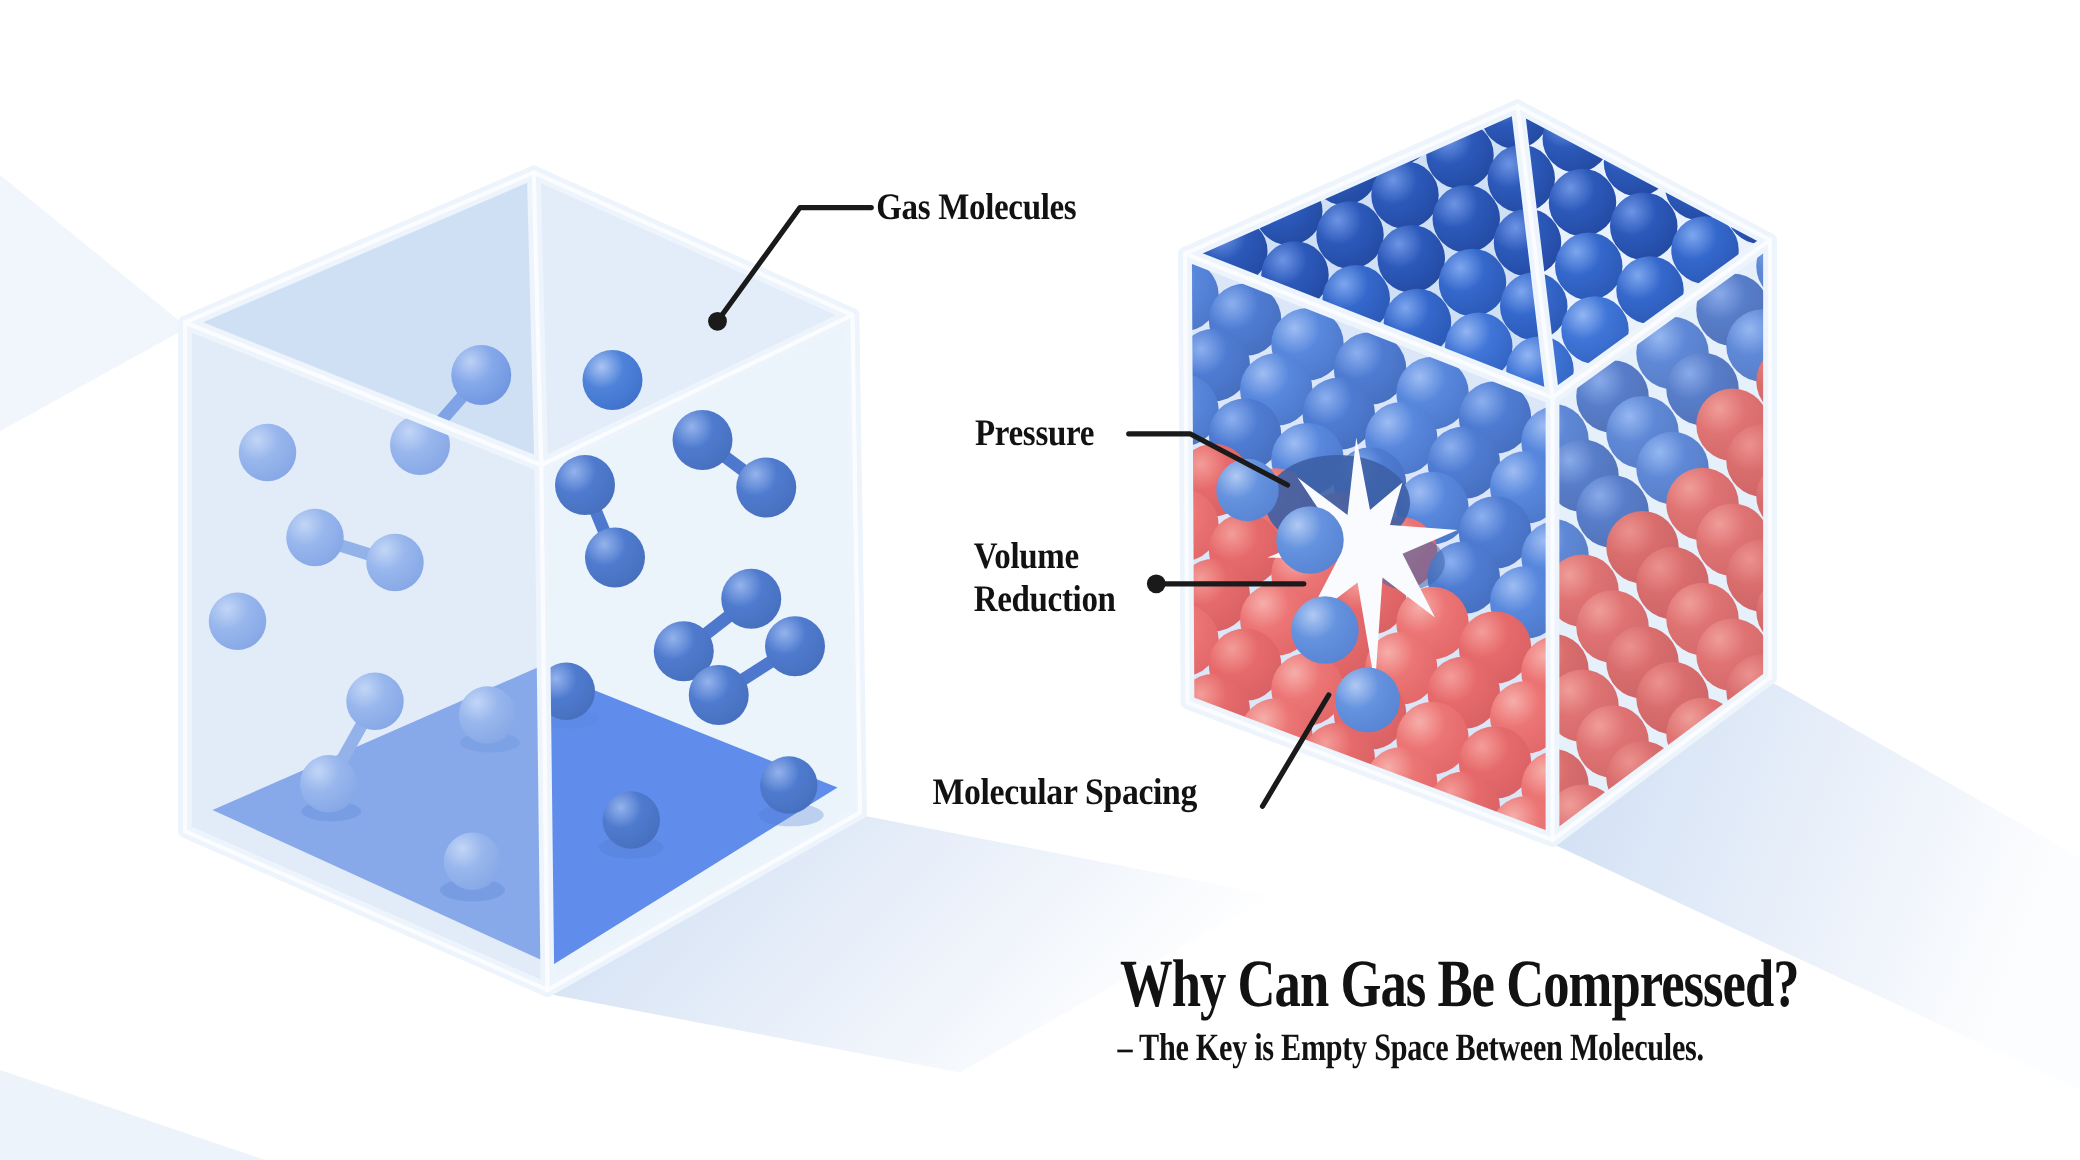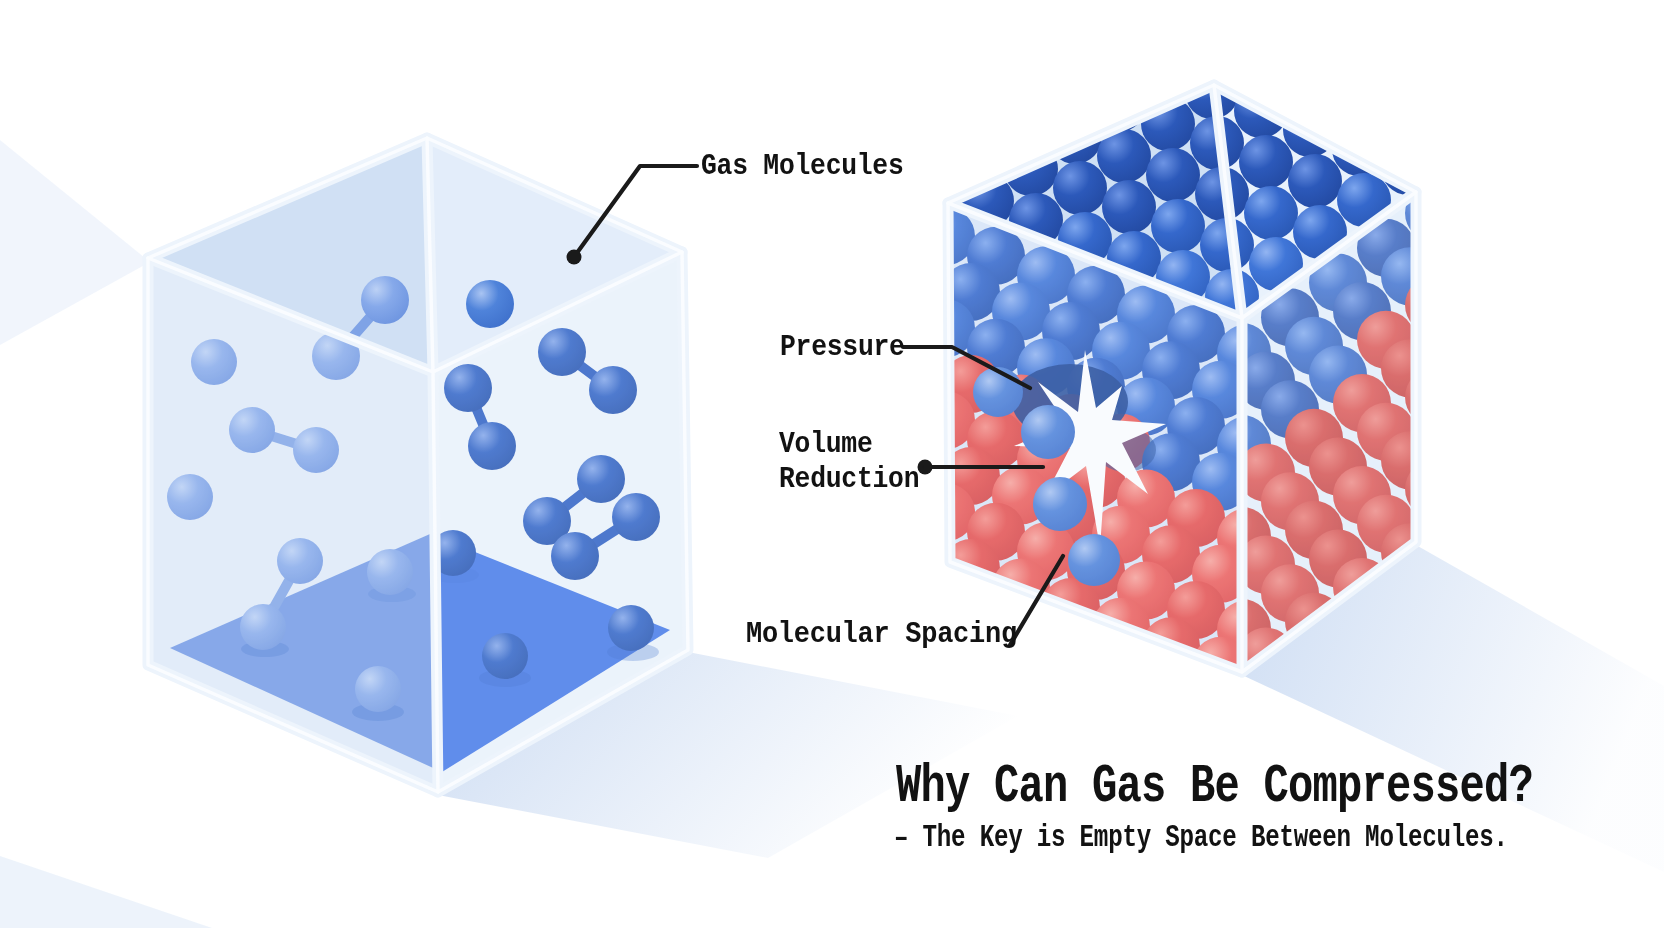--- a/index.html
+++ b/index.html
@@ -1,17 +1,17 @@
 <!DOCTYPE html>
 <html style="--background: #ffffff; --text: #121212; --leader-line: #1a1a1a; --glass-blue: #d9e7f7; --glass-edge: #edf4fc; --floor-blue-left: #7097e4; --floor-blue-right: #4478e8; --molecule-blue-light: #86a9ea; --molecule-blue-dark: #2f62c6; --packed-blue: #4076d8; --packed-blue-dark: #2c59ba; --packed-red: #f0605c; --packed-red-dark: #de4b48; --burst-white: #ffffff; --shadow-blue: #dce7f5;"><head>
 <meta charset="utf-8">
 <style>
   html,body{margin:0;padding:0;background:#fff;}
   .stage{position:relative;width:1664px;height:928px;overflow:hidden;background:var(--background,#fff);
-         font-family:Liberation Mono, monospace;}
+         font-family:Liberation Serif, serif;}
   svg{position:absolute;left:0;top:0;}
   .label{position:absolute;font-weight:700;font-size:30px;line-height:34px;color:var(--text,#121212);
          white-space:nowrap;transform:scaleX(.88);transform-origin:0 50%;letter-spacing:-.3px;}
   .label.two-line{line-height:35px;}
   .title{position:absolute;left:896px;top:758px;font-weight:700;font-size:54px;line-height:58px;
          color:var(--text,#121212);white-space:nowrap;transform:scaleX(.78);transform-origin:0 0;
          letter-spacing:-1px;}
   .subtitle{position:absolute;left:894px;top:820px;font-weight:700;font-size:31px;line-height:36px;
          color:var(--text,#121212);white-space:nowrap;transform:scaleX(.78);transform-origin:0 0;
          letter-spacing:-.3px;}

